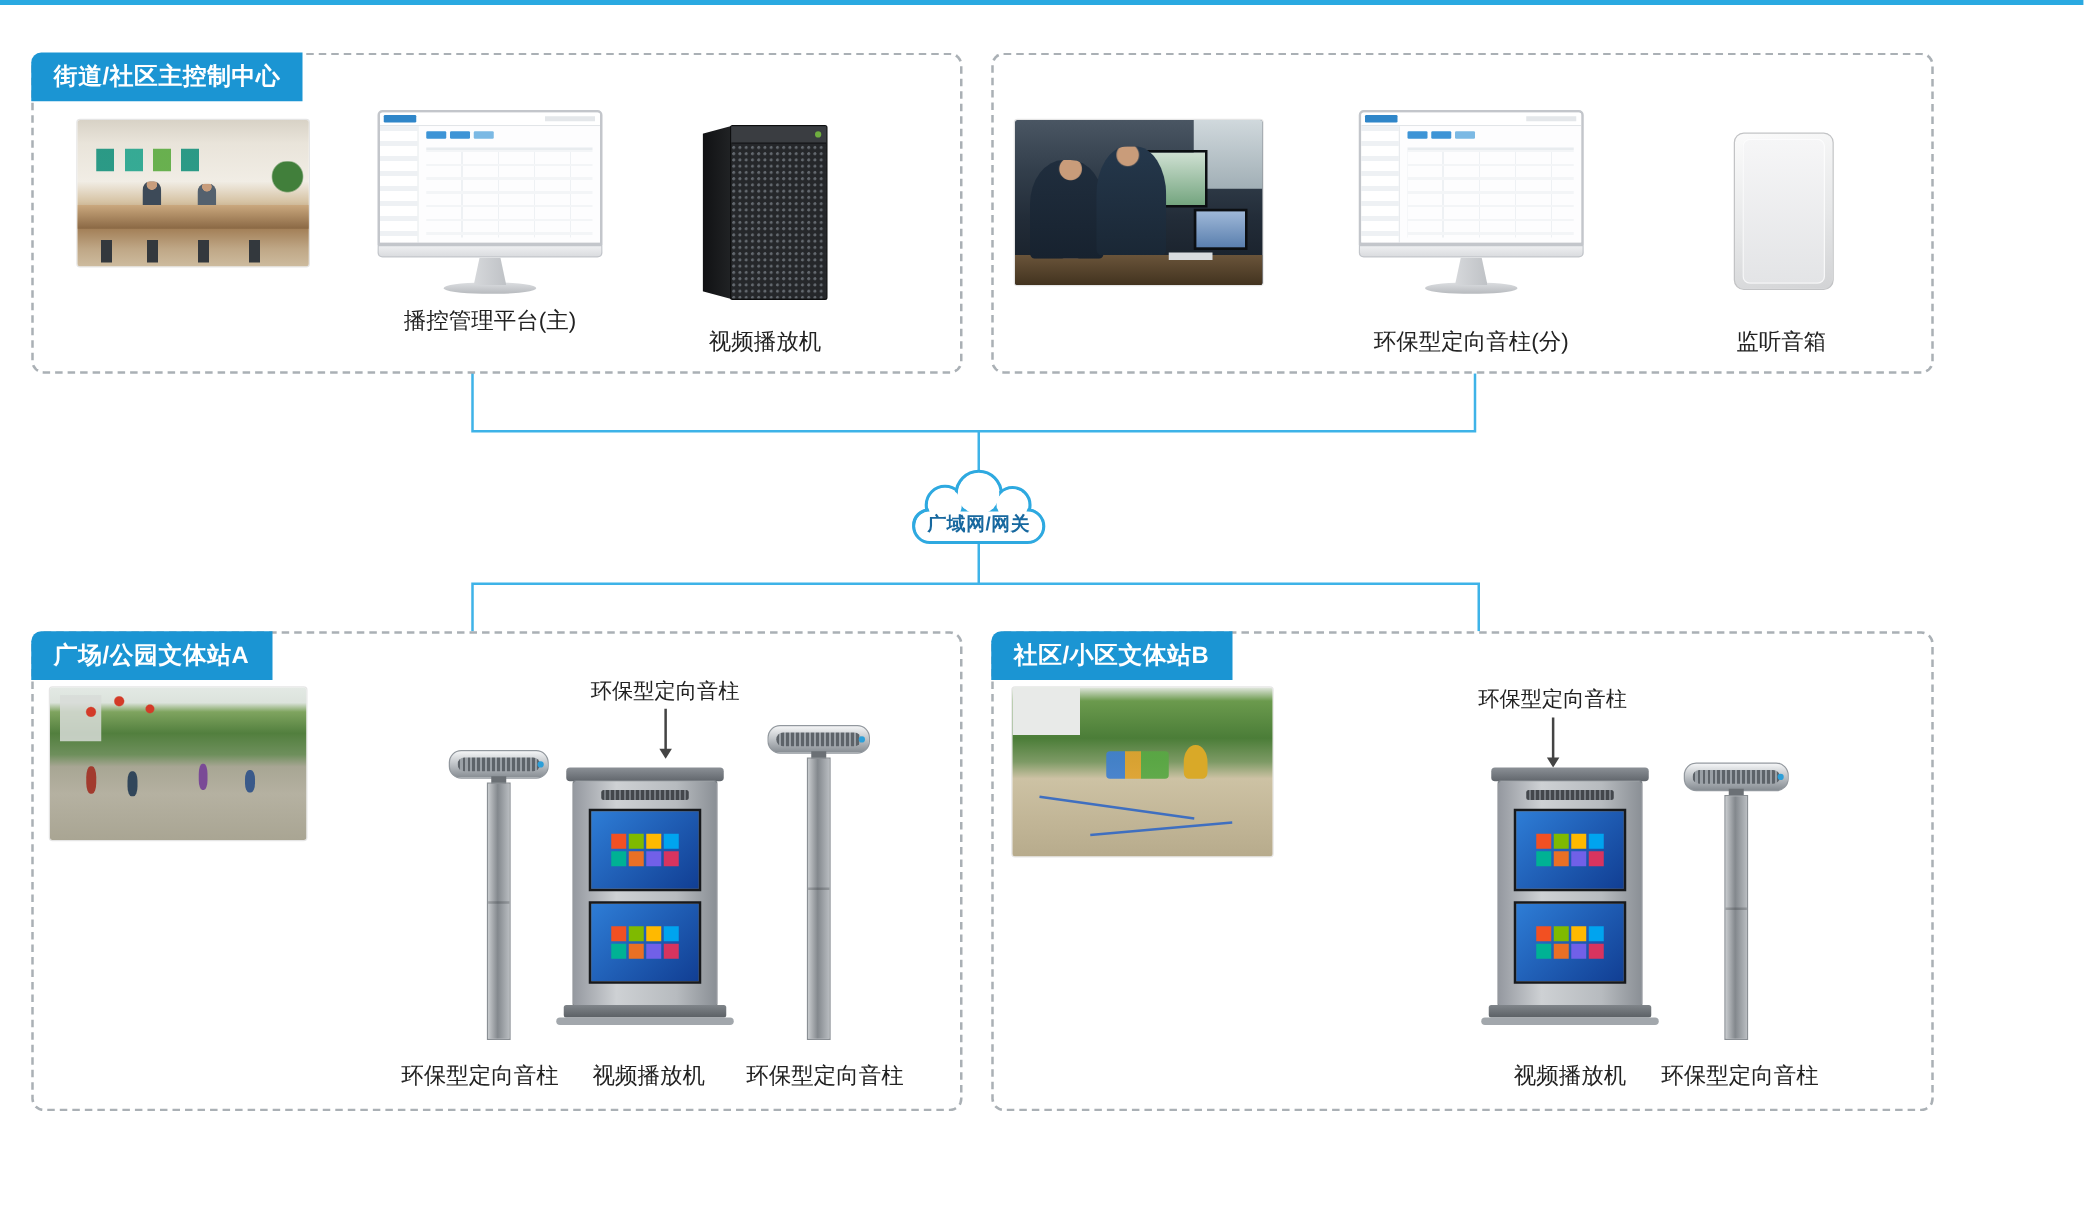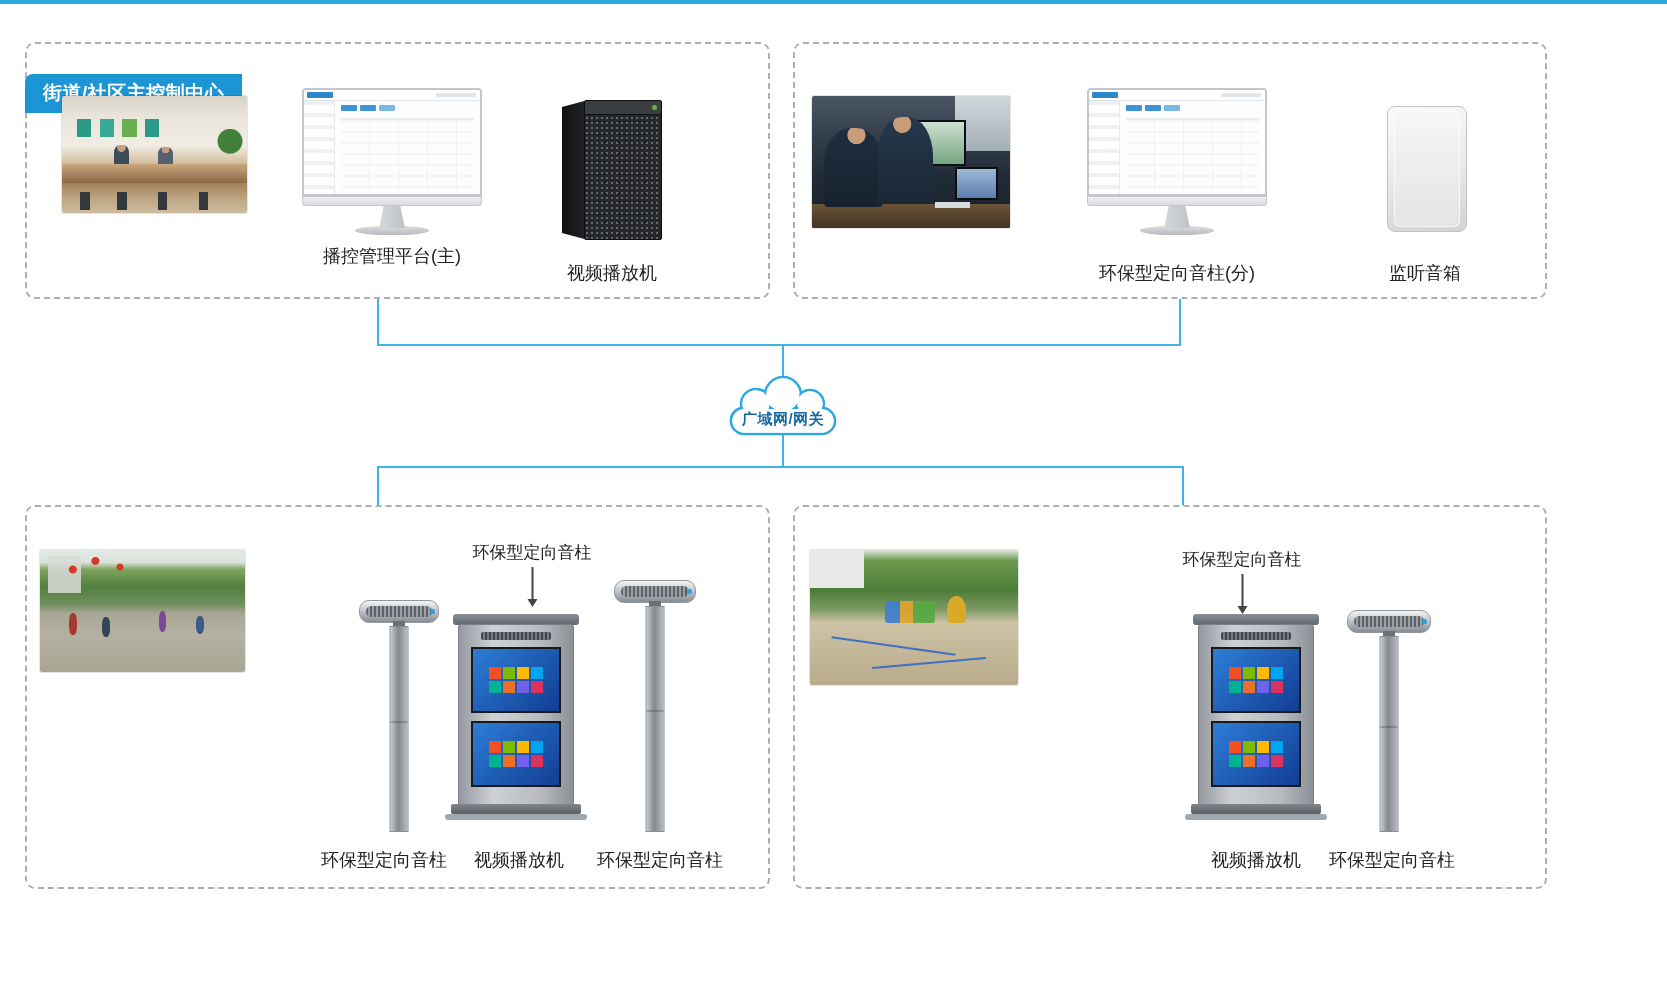--- a/index.html
+++ b/index.html
@@ -5,21 +5,21 @@
   html,body{margin:0;padding:0;background:#fff;}
   .canvas{position:relative;width:1667px;height:983px;background:#ffffff;overflow:hidden;
           font-family:"Liberation Sans","DejaVu Sans",sans-serif;}
   .top-strip{position:absolute;left:0;top:0;right:0;height:4px;background:#2aa9e1;}
   .connectors{position:absolute;left:0;top:0;pointer-events:none;}
   .cloud-label{position:absolute;left:723px;top:410px;width:120px;text-align:center;
                font-size:15px;font-weight:bold;color:#17689f;letter-spacing:.5px;}
 
   .panel{position:absolute;border:2px dashed #aab0b5;border-radius:10px;background:#fff;}
   .panel-title{position:absolute;left:-2px;top:-2px;background:#1b95d3;color:#fff;font-size:19px;
-               font-weight:bold;padding:6px 18px 7px;border-radius:8px 0 0 0;white-space:nowrap;letter-spacing:.5px;margin-top:32px;}
+               font-weight:bold;padding:6px 18px 7px;border-radius:8px 0 0 0;white-space:nowrap;letter-spacing:.5px;}
   .dev-label{position:absolute;transform:translateX(-50%);font-size:18px;color:#222;white-space:nowrap;}
 
   
   .annotation{position:absolute;transform:translateX(-50%);text-align:center;}
   .ann-text{display:block;font-size:17px;color:#222;white-space:nowrap;}
   .ann-line{display:block;margin:3px auto 0;width:2px;height:38px;background:#444;position:relative;}
   .ann-line::after{content:"";position:absolute;left:-4px;bottom:-2px;border-left:5px solid transparent;
                    border-right:5px solid transparent;border-top:8px solid #444;}
 
   
@@ -221,20 +221,21 @@
       <div class="m-stand"></div>
       <div class="m-base"></div>
     </div>
     <div class="dev-label" style="left:382px;top:217px;">环保型定向音柱(分)</div>
 
     <div class="speaker" style="left:592px;top:62px;width:78px;height:124px;"></div>
     <div class="dev-label" style="left:630px;top:217px;">监听音箱</div>
   </section>
 
   <section class="panel" style="left:25px;top:505px;width:741px;height:380px;">
+    <div class="panel-title">广场/公园文体站A</div>
 
     <div class="photo ph-park" style="left:13px;top:43px;width:205px;height:122px;">
       <i class="p-bldg"></i>
         <i class="p-lant"></i>
         <i class="p-f1"></i>
         <i class="p-f2"></i>
         <i class="p-f3"></i>
         <i class="p-f4"></i>
     </div>
 
@@ -286,20 +287,21 @@
 
     <div class="sound-column" style="left:587px;top:73px;width:82px;height:252px;">
       <i class="sc-head"></i>
       <i class="sc-joint"></i>
       <i class="sc-pole"></i>
     </div>
     <div class="dev-label" style="left:633px;top:341px;">环保型定向音柱</div>
   </section>
 
   <section class="panel" style="left:793px;top:505px;width:750px;height:380px;">
+    <div class="panel-title">社区/小区文体站B</div>
 
     <div class="photo ph-playground" style="left:15px;top:43px;width:208px;height:135px;">
       <i class="g-bldg"></i>
         <i class="g-eq1"></i>
         <i class="g-eq2"></i>
         <i class="g-line1"></i>
         <i class="g-line2"></i>
     </div>
 
     <div class="annotation" style="left:447px;top:41px;">

